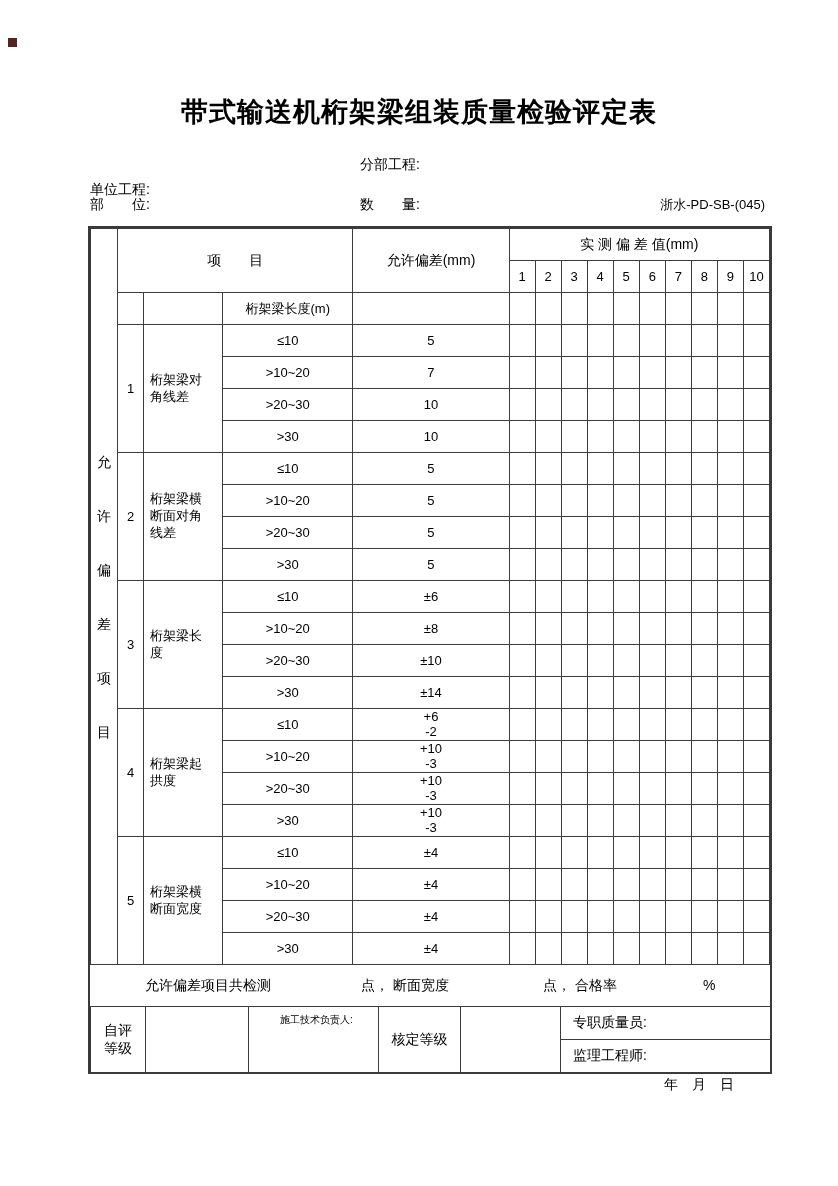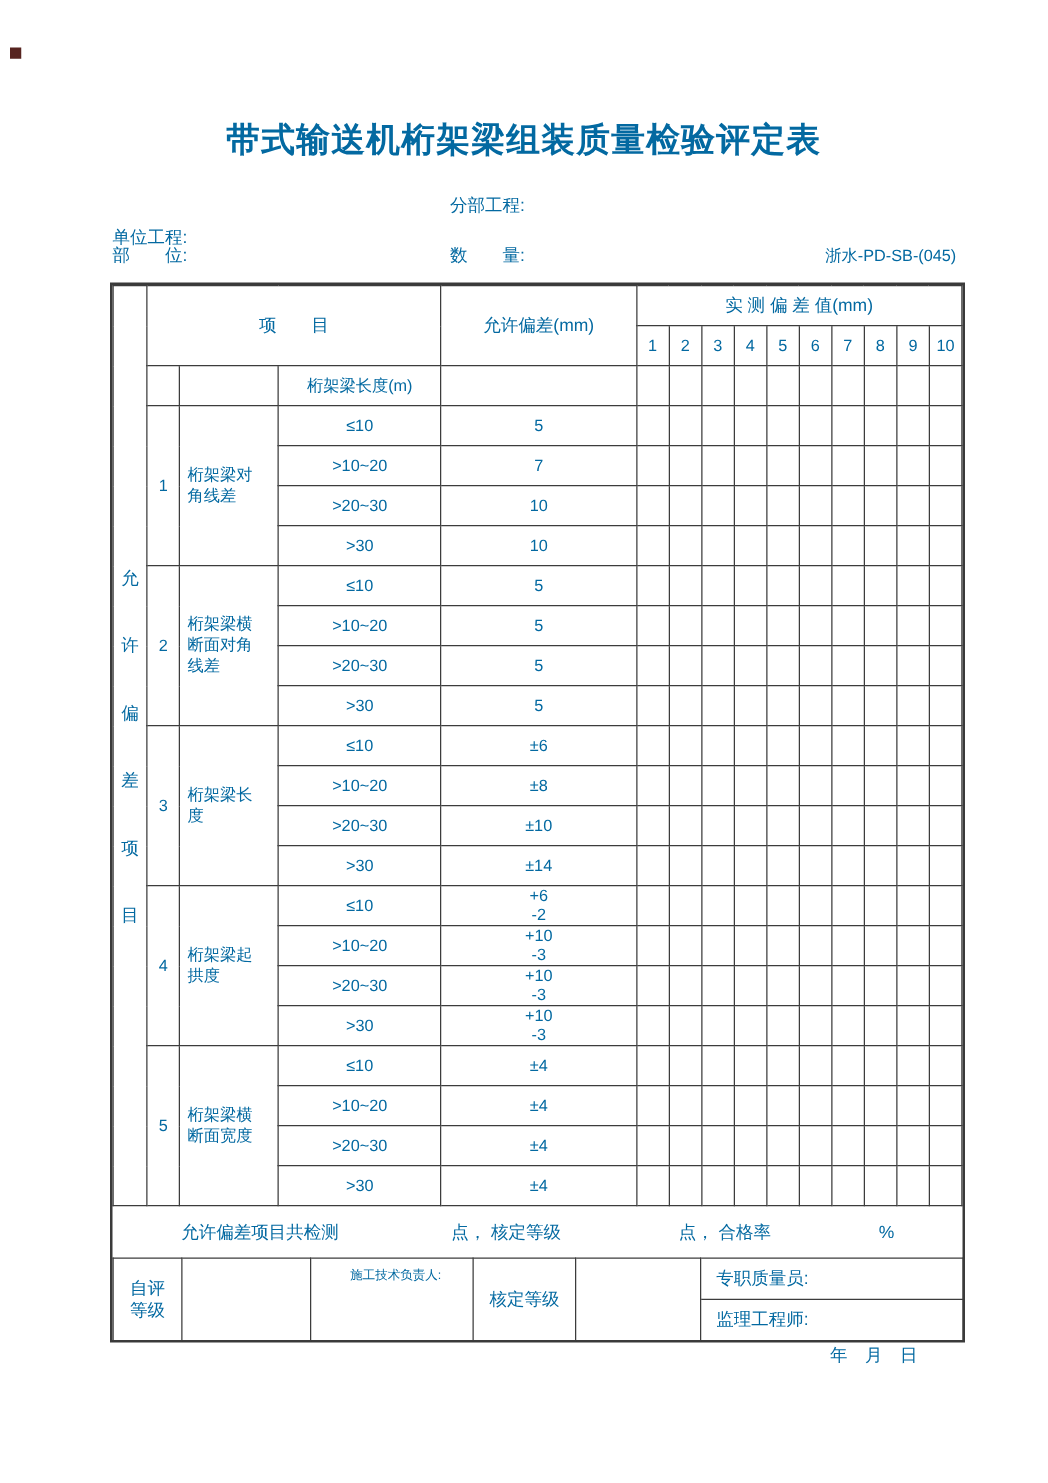--- a/index.html
+++ b/index.html
@@ -1,17 +1,17 @@
 <!DOCTYPE html>
 <html><head>
 <meta charset="utf-8">
 <style>
   html,body{margin:0;padding:0;background:#fff;}
   #page{position:relative;width:838px;height:1186px;background:#ffffff;overflow:hidden;
-        font-family:"Liberation Sans",sans-serif;color:#0369a1;}
+        font-family:"Liberation Sans",sans-serif;color:#000000;}
   #corner-mark{position:absolute;left:8px;top:38px;width:9px;height:9px;}
   #title{position:absolute;left:0;top:94px;width:838px;text-align:center;
          font-size:27px;font-weight:bold;letter-spacing:1px;}
   .meta{position:absolute;font-size:14px;}
   #form-code{position:absolute;left:600px;top:196px;width:165px;text-align:right;font-size:13px;}
   
   #frame{position:absolute;left:88px;top:226px;width:684px;height:848px;
          border:2px solid #3a3a3a;box-sizing:border-box;}
   #frame-inner{position:absolute;left:90px;top:228px;width:680px;height:844px;}
   table.tbl{border-collapse:collapse;table-layout:fixed;width:680px;}
@@ -399,21 +399,21 @@
             <td></td>
             <td></td>
             <td></td>
             <td></td>
           </tr>
         </tbody>
     </table>
 
     <div id="summary">
       <span style="left:55px">允许偏差项目共检测</span>
-      <span style="left:271px">点， 核定等级</span>
+      <span style="left:271px">点， 断面宽度</span>
       <span style="left:453px">点， 合格率</span>
       <span style="left:613px">%</span>
     </div>
 
     <table class="tbl" id="foot-tbl">
       <colgroup>
         <col style="width:55px">
           <col style="width:103px">
           <col style="width:130px">
         <col style="width:82px">

